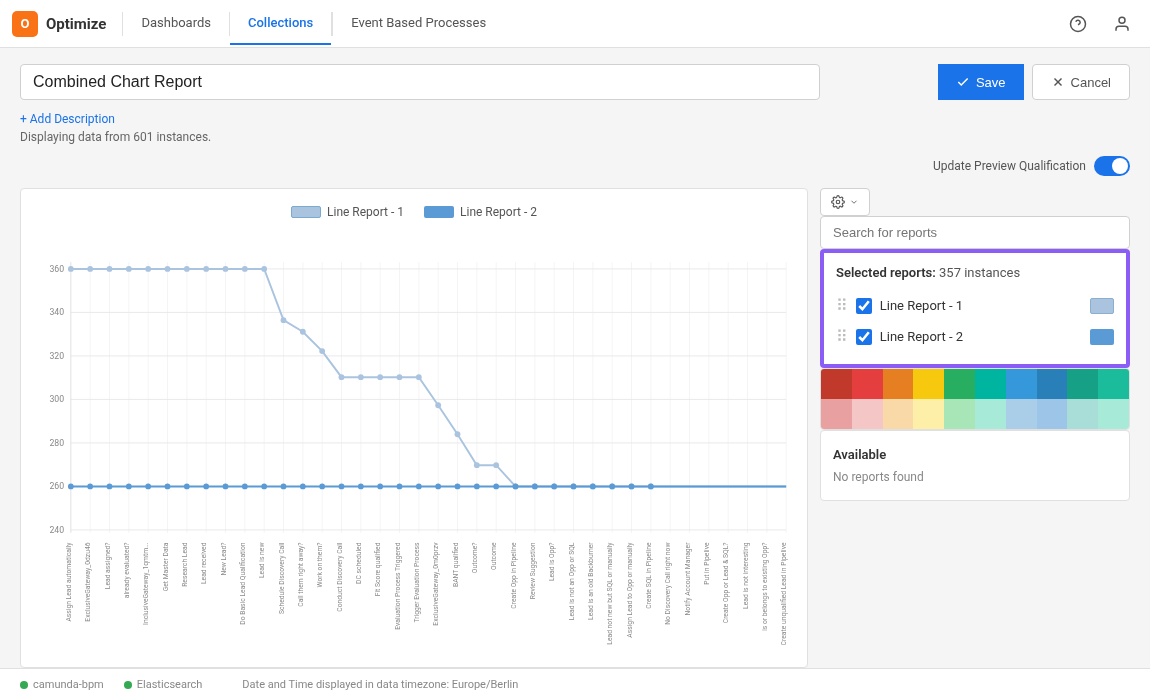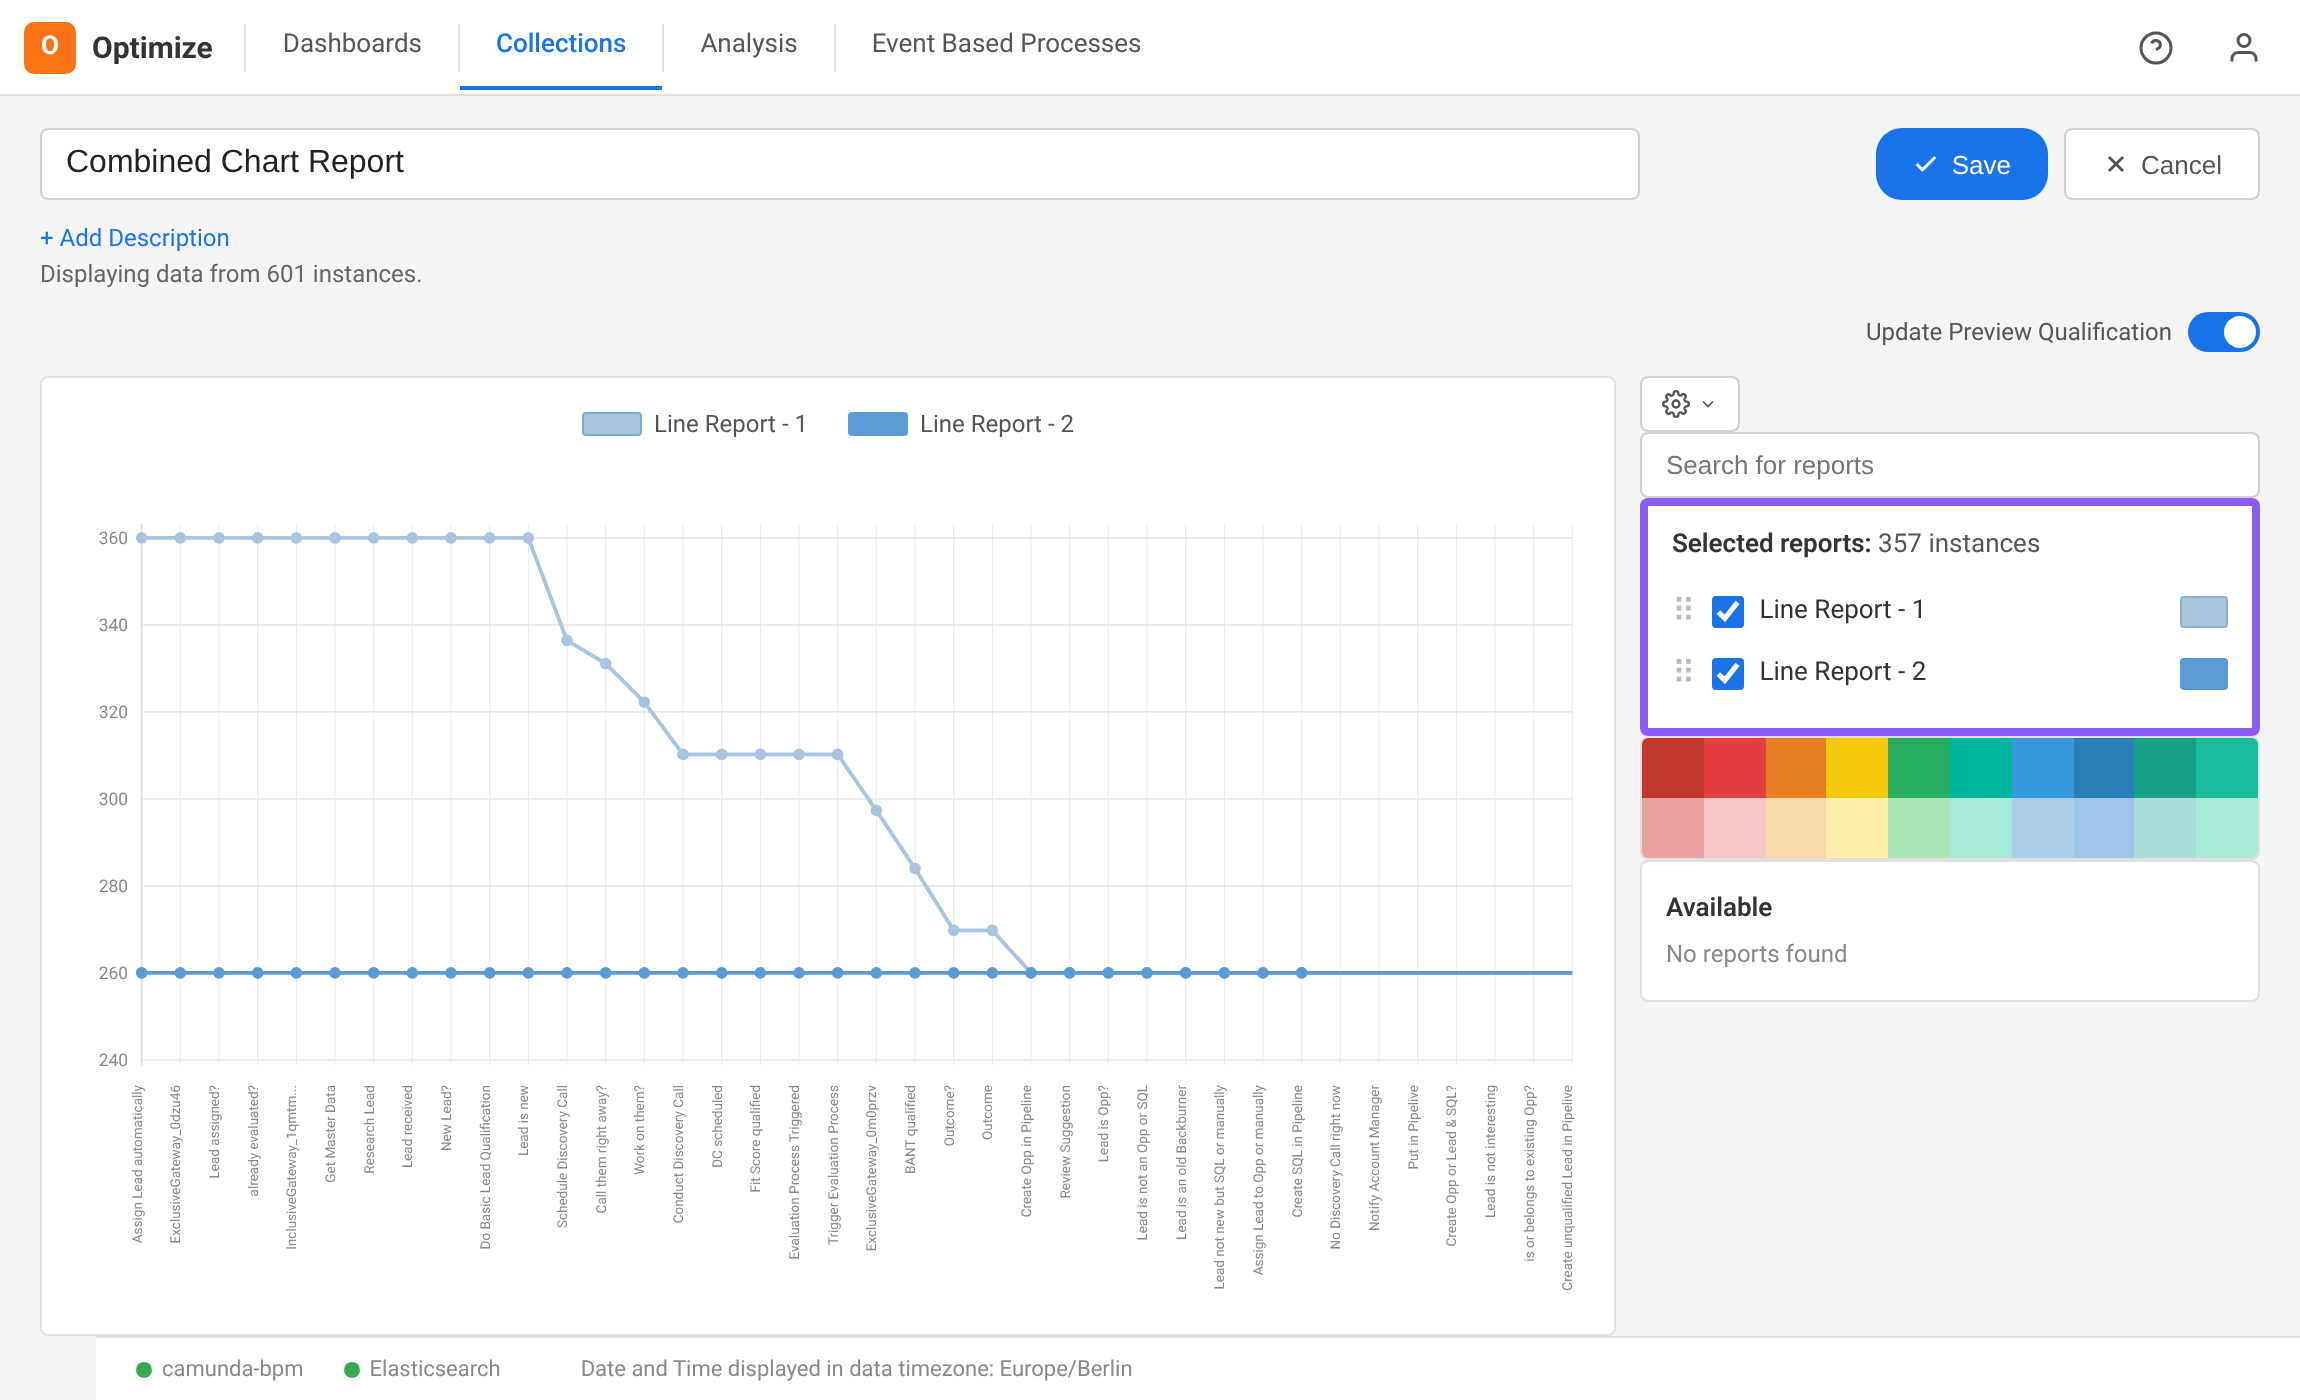--- a/index.html
+++ b/index.html
@@ -23,21 +23,21 @@
     .main { padding: 16px 20px; display: flex; flex-direction: column; gap: 12px; }
 
     
     .header-row { display: flex; align-items: center; gap: 12px; }
     .report-title-input {
       flex: 1; max-width: 800px; padding: 8px 12px; font-size: 16px; font-weight: 500;
       border: 1px solid #d0d0d0; border-radius: 4px; background: #fff; color: #222;
       outline: none;
     }
     .btn-save {
-      background: #1a73e8; color: #fff; border: none; border-radius: 13px;
+      background: #1a73e8; color: #fff; border: none; border-radius: 0;
       padding: 8px 18px; font-size: 13px; font-weight: 500; cursor: pointer;
       display: flex; align-items: center; gap: 6px; height: 36px;
     }
     .btn-cancel {
       background: #fff; color: #555; border: 1px solid #d0d0d0; border-radius: 4px;
       padding: 8px 18px; font-size: 13px; font-weight: 500; cursor: pointer;
       display: flex; align-items: center; gap: 6px; height: 36px;
     }
 
     .add-description { color: #1a73e8; font-size: 12px; cursor: pointer; }
@@ -105,21 +105,21 @@
     }
     .toggle-knob {
       position: absolute; top: 2px; right: 2px; width: 16px; height: 16px;
       background: #fff; border-radius: 50%;
     }
 
     
     .footer {
       position: fixed; bottom: 0; left: 0; right: 0; background: #fff;
       border-top: 1px solid #e0e0e0; height: 32px; display: flex; align-items: center;
-      padding: 0 20px; font-size: 11px; color: #888; gap: 40px; margin-left: 48px;
+      padding: 0 20px; font-size: 11px; color: #888; gap: 40px;
     }
     .footer-left { display: flex; align-items: center; gap: 20px; }
     .footer-badge { display: flex; align-items: center; gap: 5px; }
     .dot { width: 8px; height: 8px; border-radius: 50%; }
     .dot-green { background: #34a853; }
     .footer-right { margin-left: auto; }
   </style>
 </head>
 <body>
 
@@ -127,21 +127,20 @@
   <div class="brand">
     <div class="brand-icon">O</div>
     <span>Optimize</span>
   </div>
   <div class="nav-divider"></div>
   <div class="nav-items">
     <div class="nav-item">Dashboards</div>
     <div class="nav-divider"></div>
     <div class="nav-item active">Collections</div>
     <div class="nav-divider"></div>
-    <div class="nav-item">Analysis</div>
     <div class="nav-divider"></div>
     <div class="nav-item">Event Based Processes</div>
   </div>
   <div class="nav-right">
     <div class="nav-icon-btn">
       <svg width="18" height="18" viewBox="0 0 24 24" fill="none" stroke="currentColor" stroke-width="2">
           <circle cx="12" cy="12" r="10"></circle>
           <path d="M9.09 9a3 3 0 0 1 5.83 1c0 2-3 3-3 3"></path>
           <line x1="12" y1="17" x2="12.01" y2="17"></line>
         </svg>

